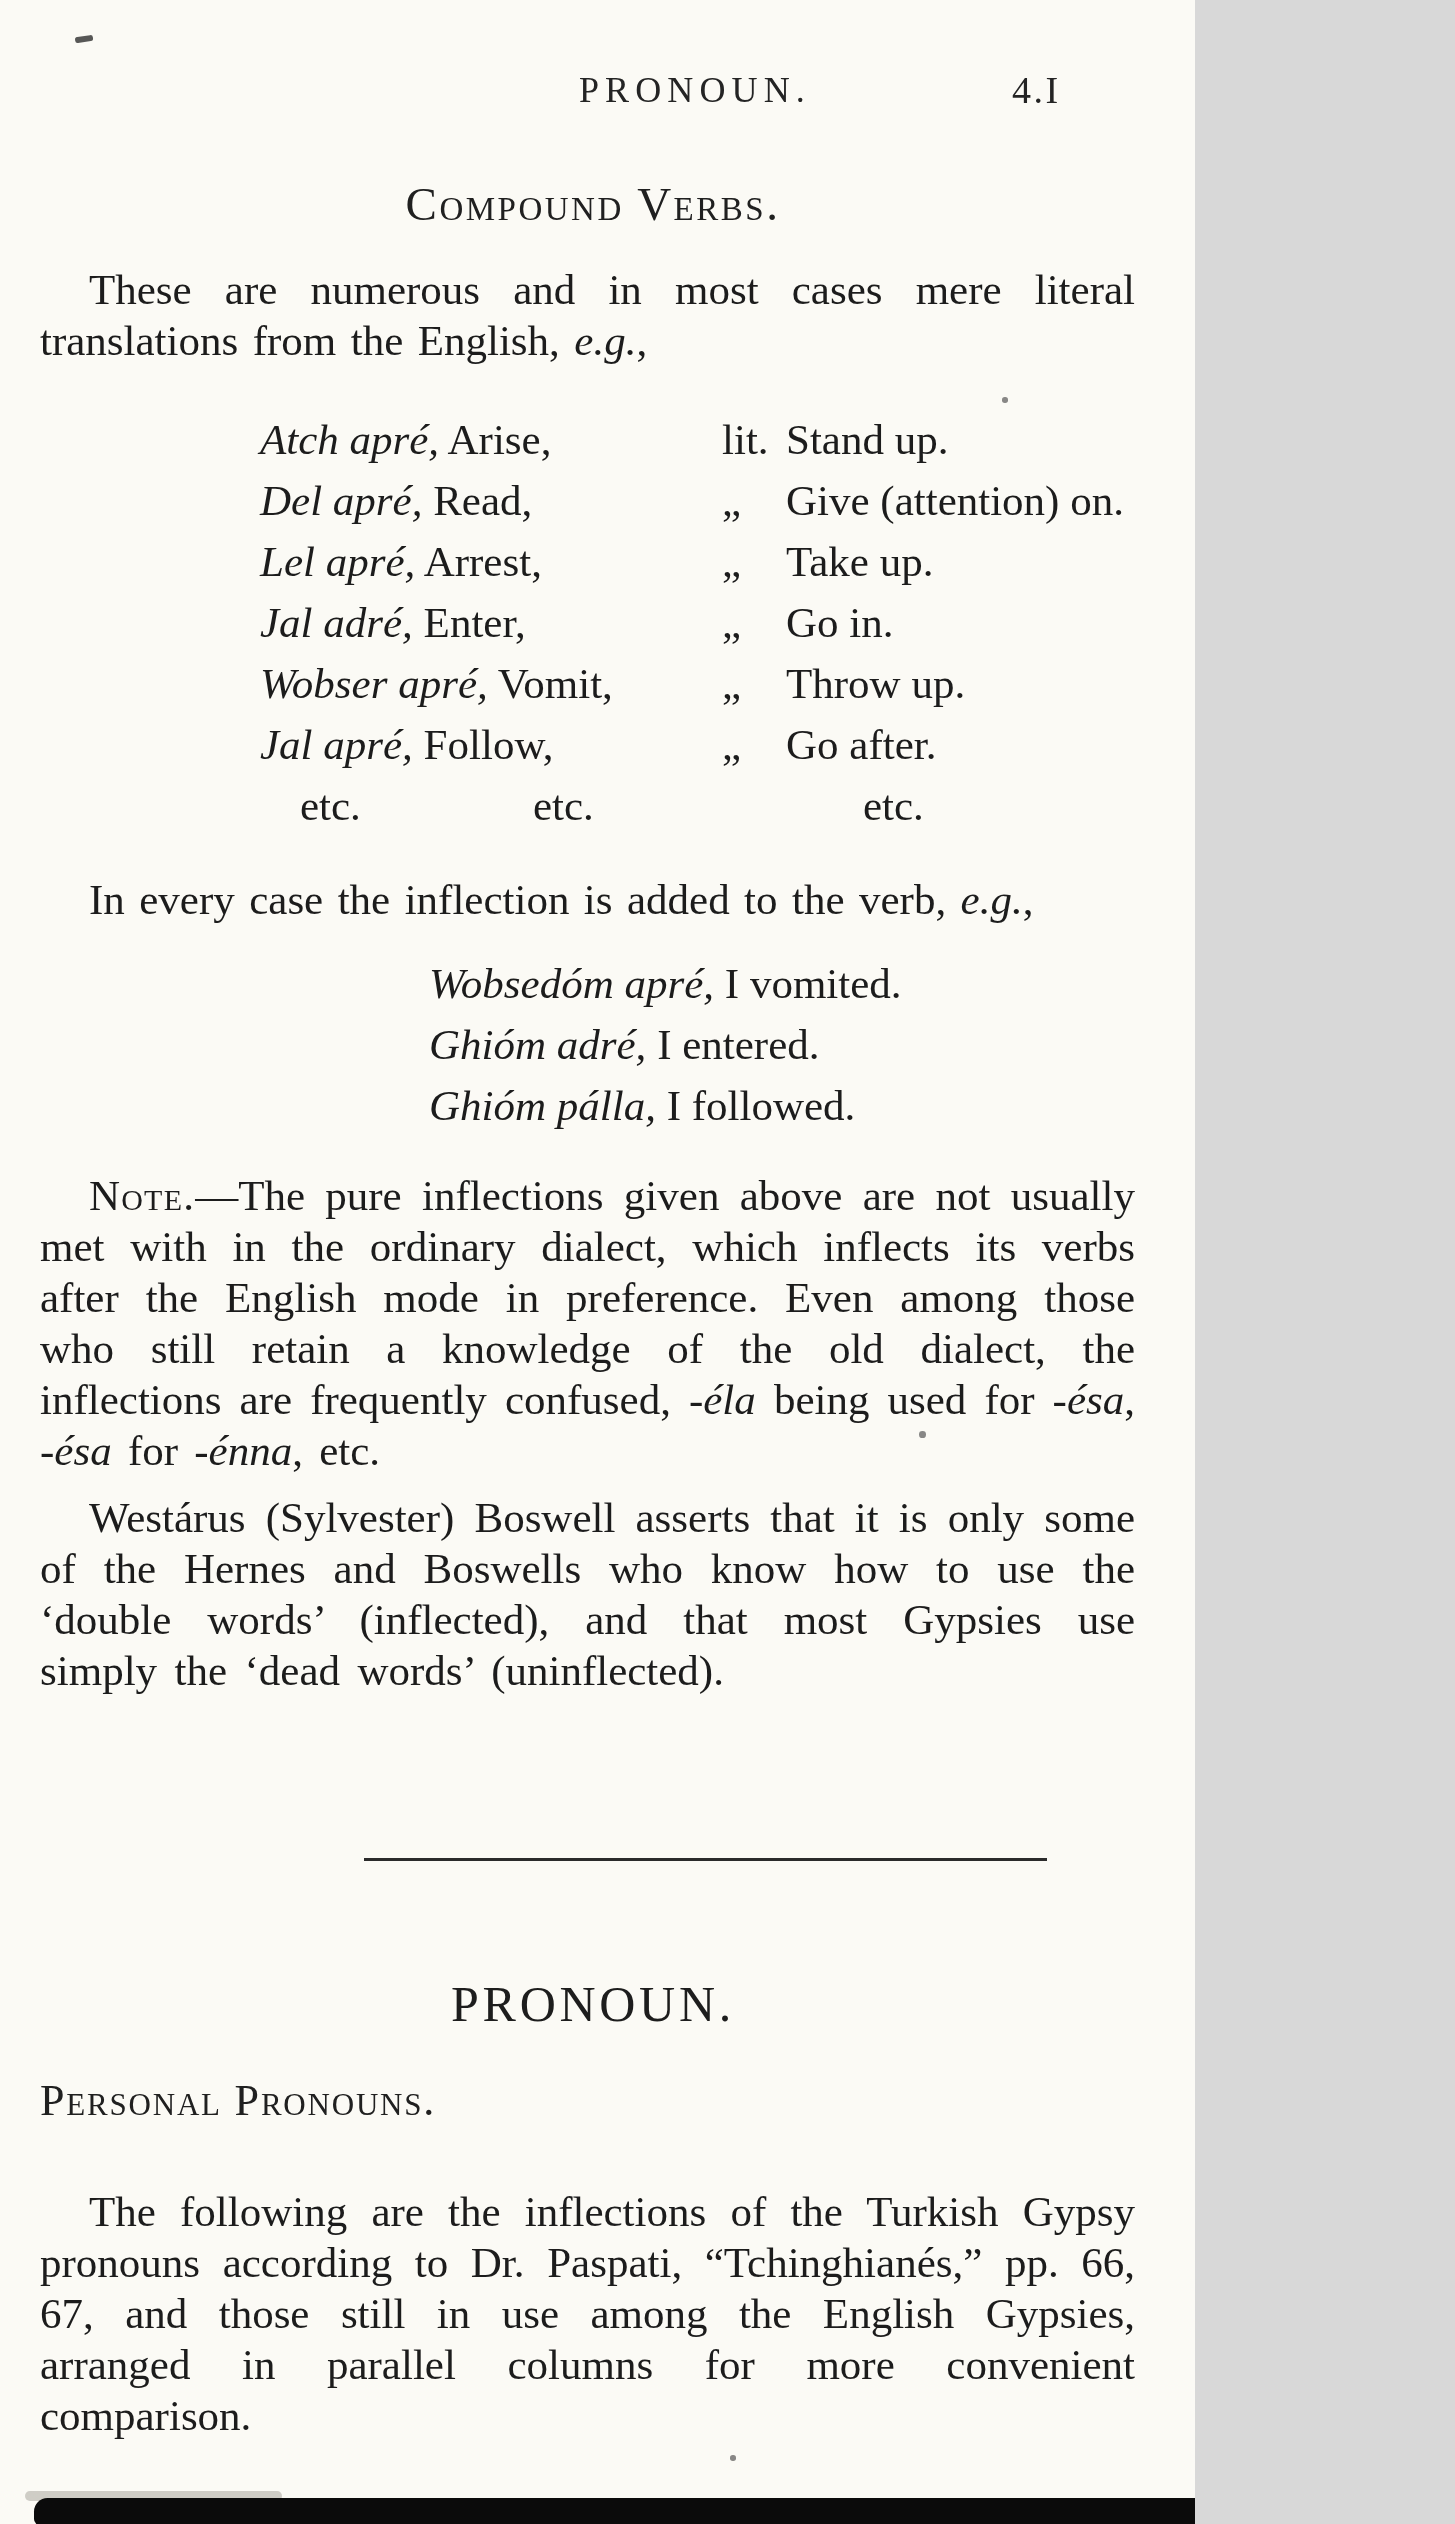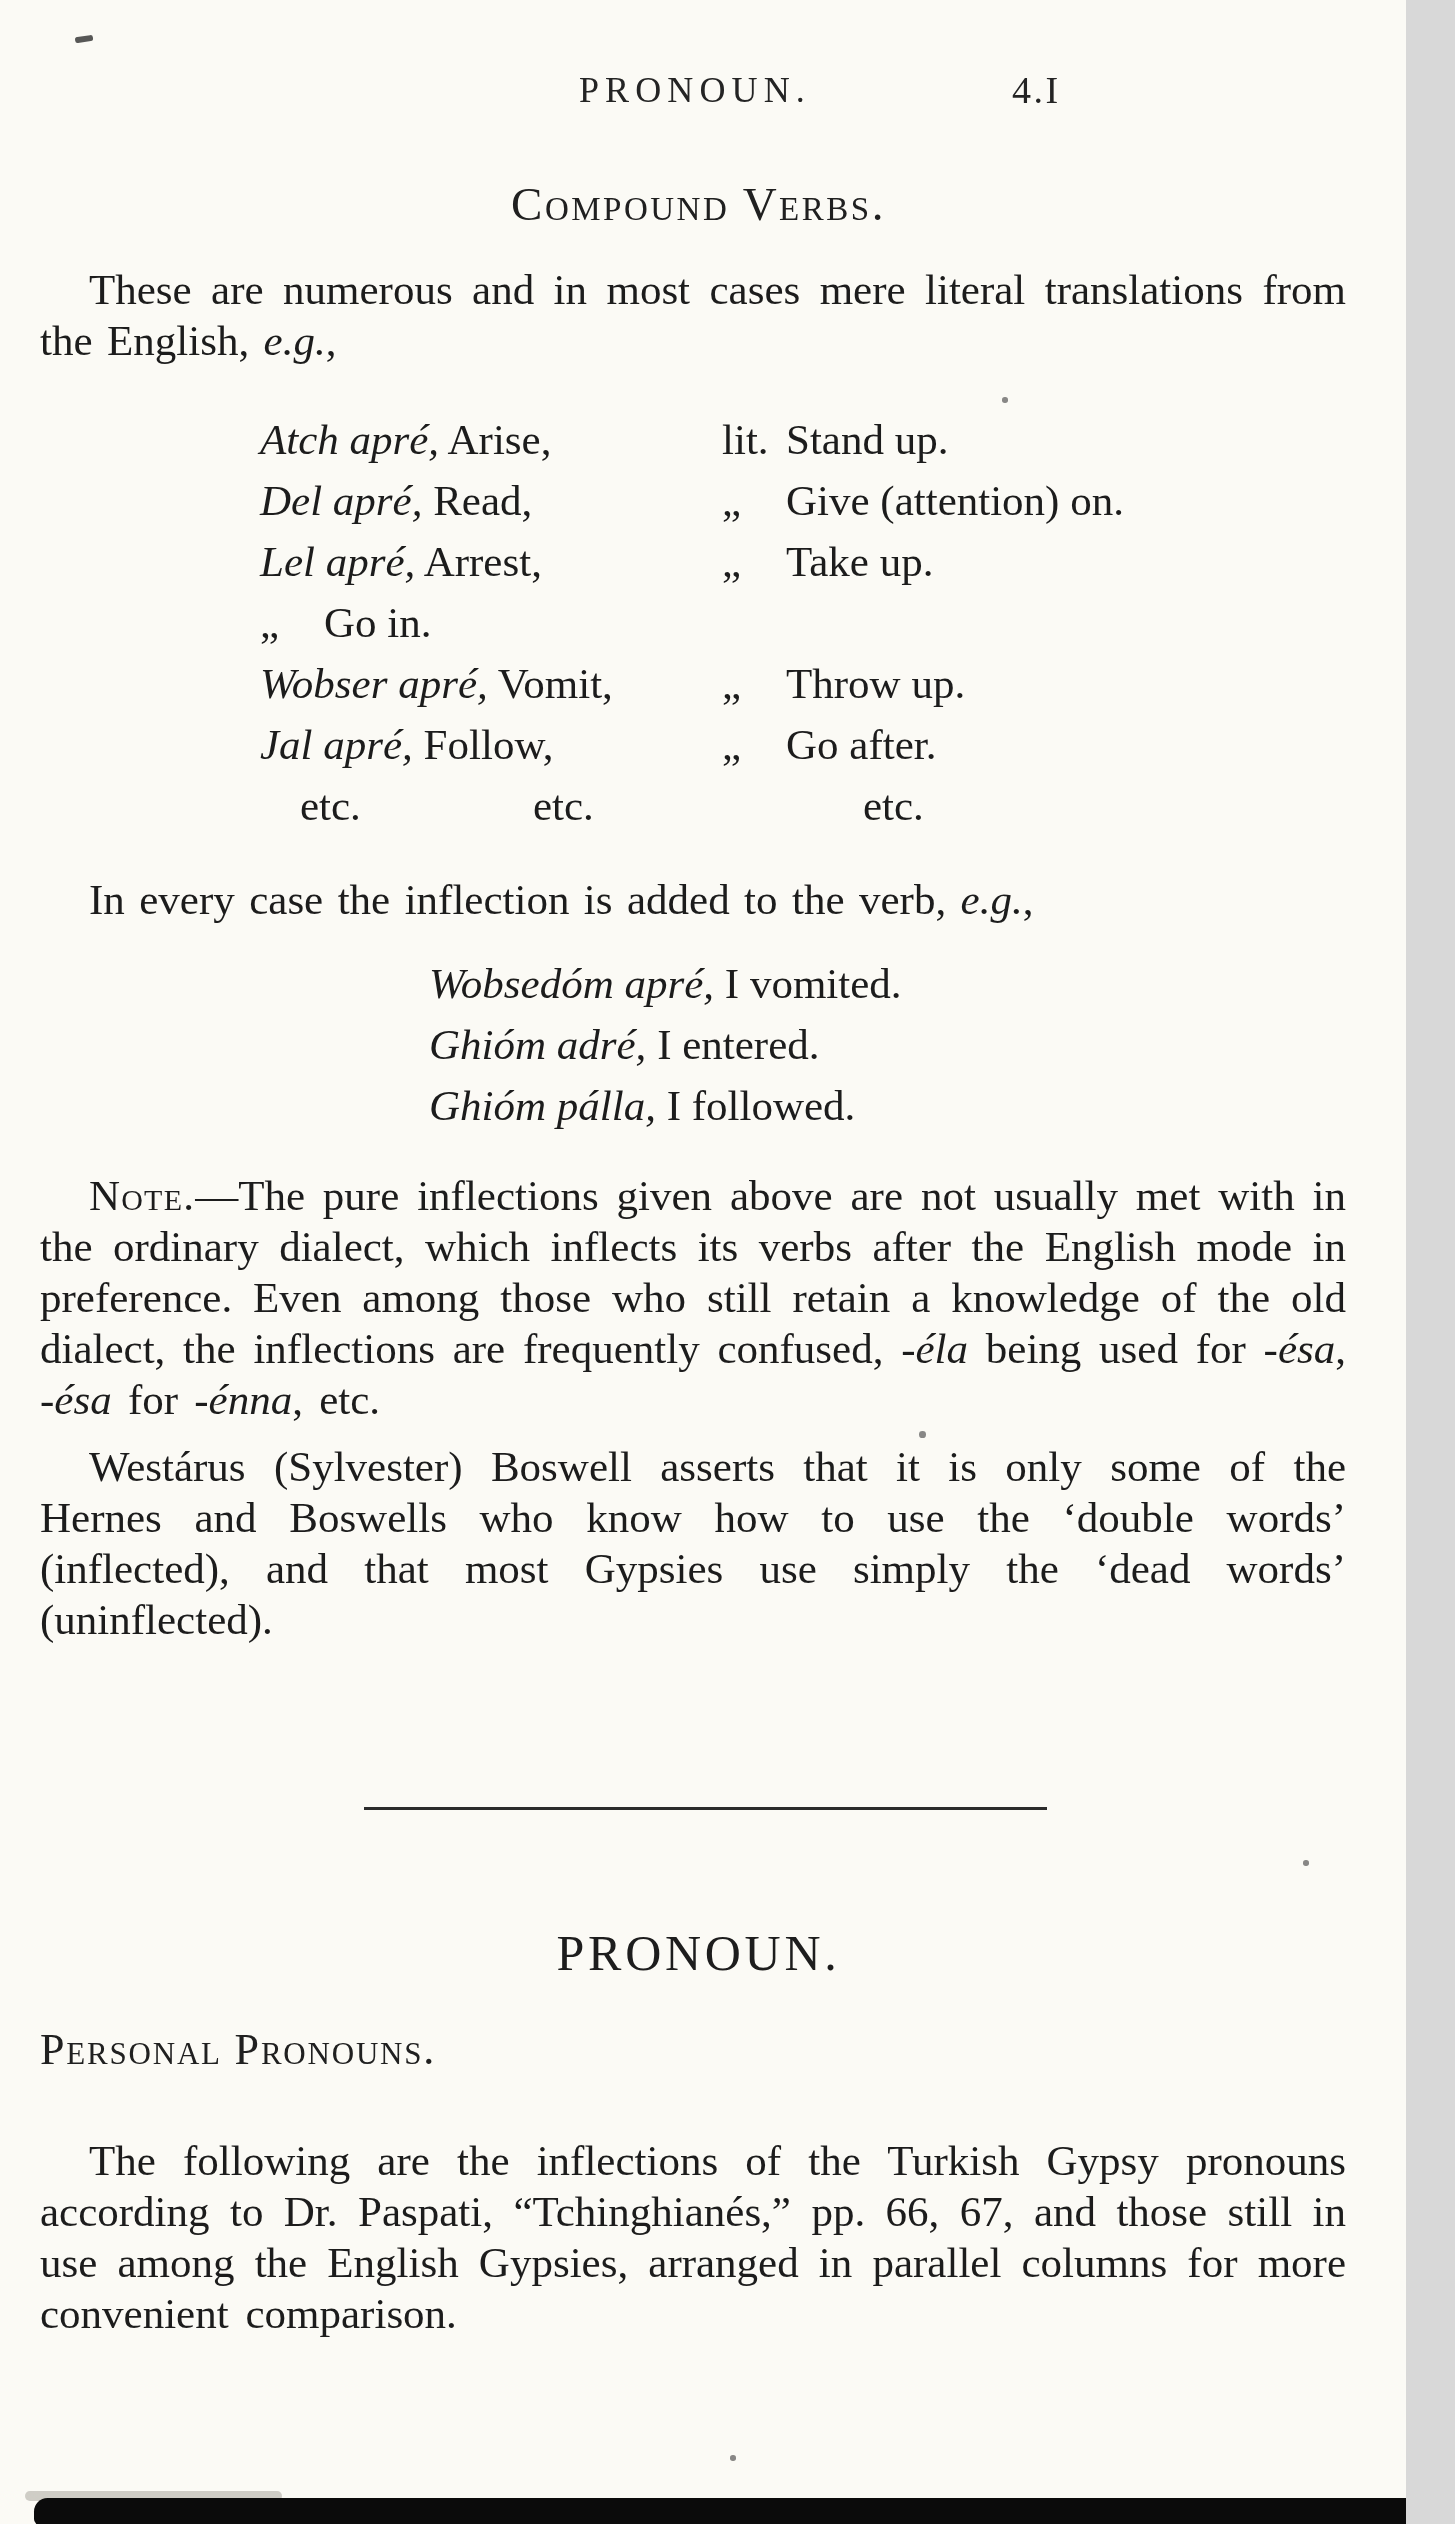--- a/index.html
+++ b/index.html
@@ -1,18 +1,18 @@
 <!DOCTYPE html>
 <html style="font-size:9.8px"><head>
 <meta charset="utf-8">
 <style>
   html,body{margin:0;padding:0;background:#d8d8d8;}
   .page{
     position:relative;
-    width:1406px;height:2525px;
+    width:1195px;height:2525px;
     background:#fbfaf5;
     color:#1c1c1c;
     font-family:"Liberation Serif", serif;
     overflow:hidden;
   }
   
   .running-title{
     position:absolute;top:69px;left:579px;
     font-size:36px;letter-spacing:6.1px;color:#242424;
   }
@@ -136,20 +136,21 @@
       <span class="cell-phrase"><i>Del apré,</i> <span>Read,</span></span>
       <span class="cell-lit">„</span>
       <span class="cell-trans">Give (attention) on.</span>
     </div>
     <div class="verb-row">
       <span class="cell-phrase"><i>Lel apré,</i> <span>Arrest,</span></span>
       <span class="cell-lit">„</span>
       <span class="cell-trans">Take up.</span>
     </div>
     <div class="verb-row">
+      <span class="cell-phrase"><i>Jal adré,</i> <span>Enter,</span></span>
       <span class="cell-lit">„</span>
       <span class="cell-trans">Go in.</span>
     </div>
     <div class="verb-row">
       <span class="cell-phrase"><i>Wobser apré,</i> <span>Vomit,</span></span>
       <span class="cell-lit">„</span>
       <span class="cell-trans">Throw up.</span>
     </div>
     <div class="verb-row">
       <span class="cell-phrase"><i>Jal apré,</i> <span>Follow,</span></span>

